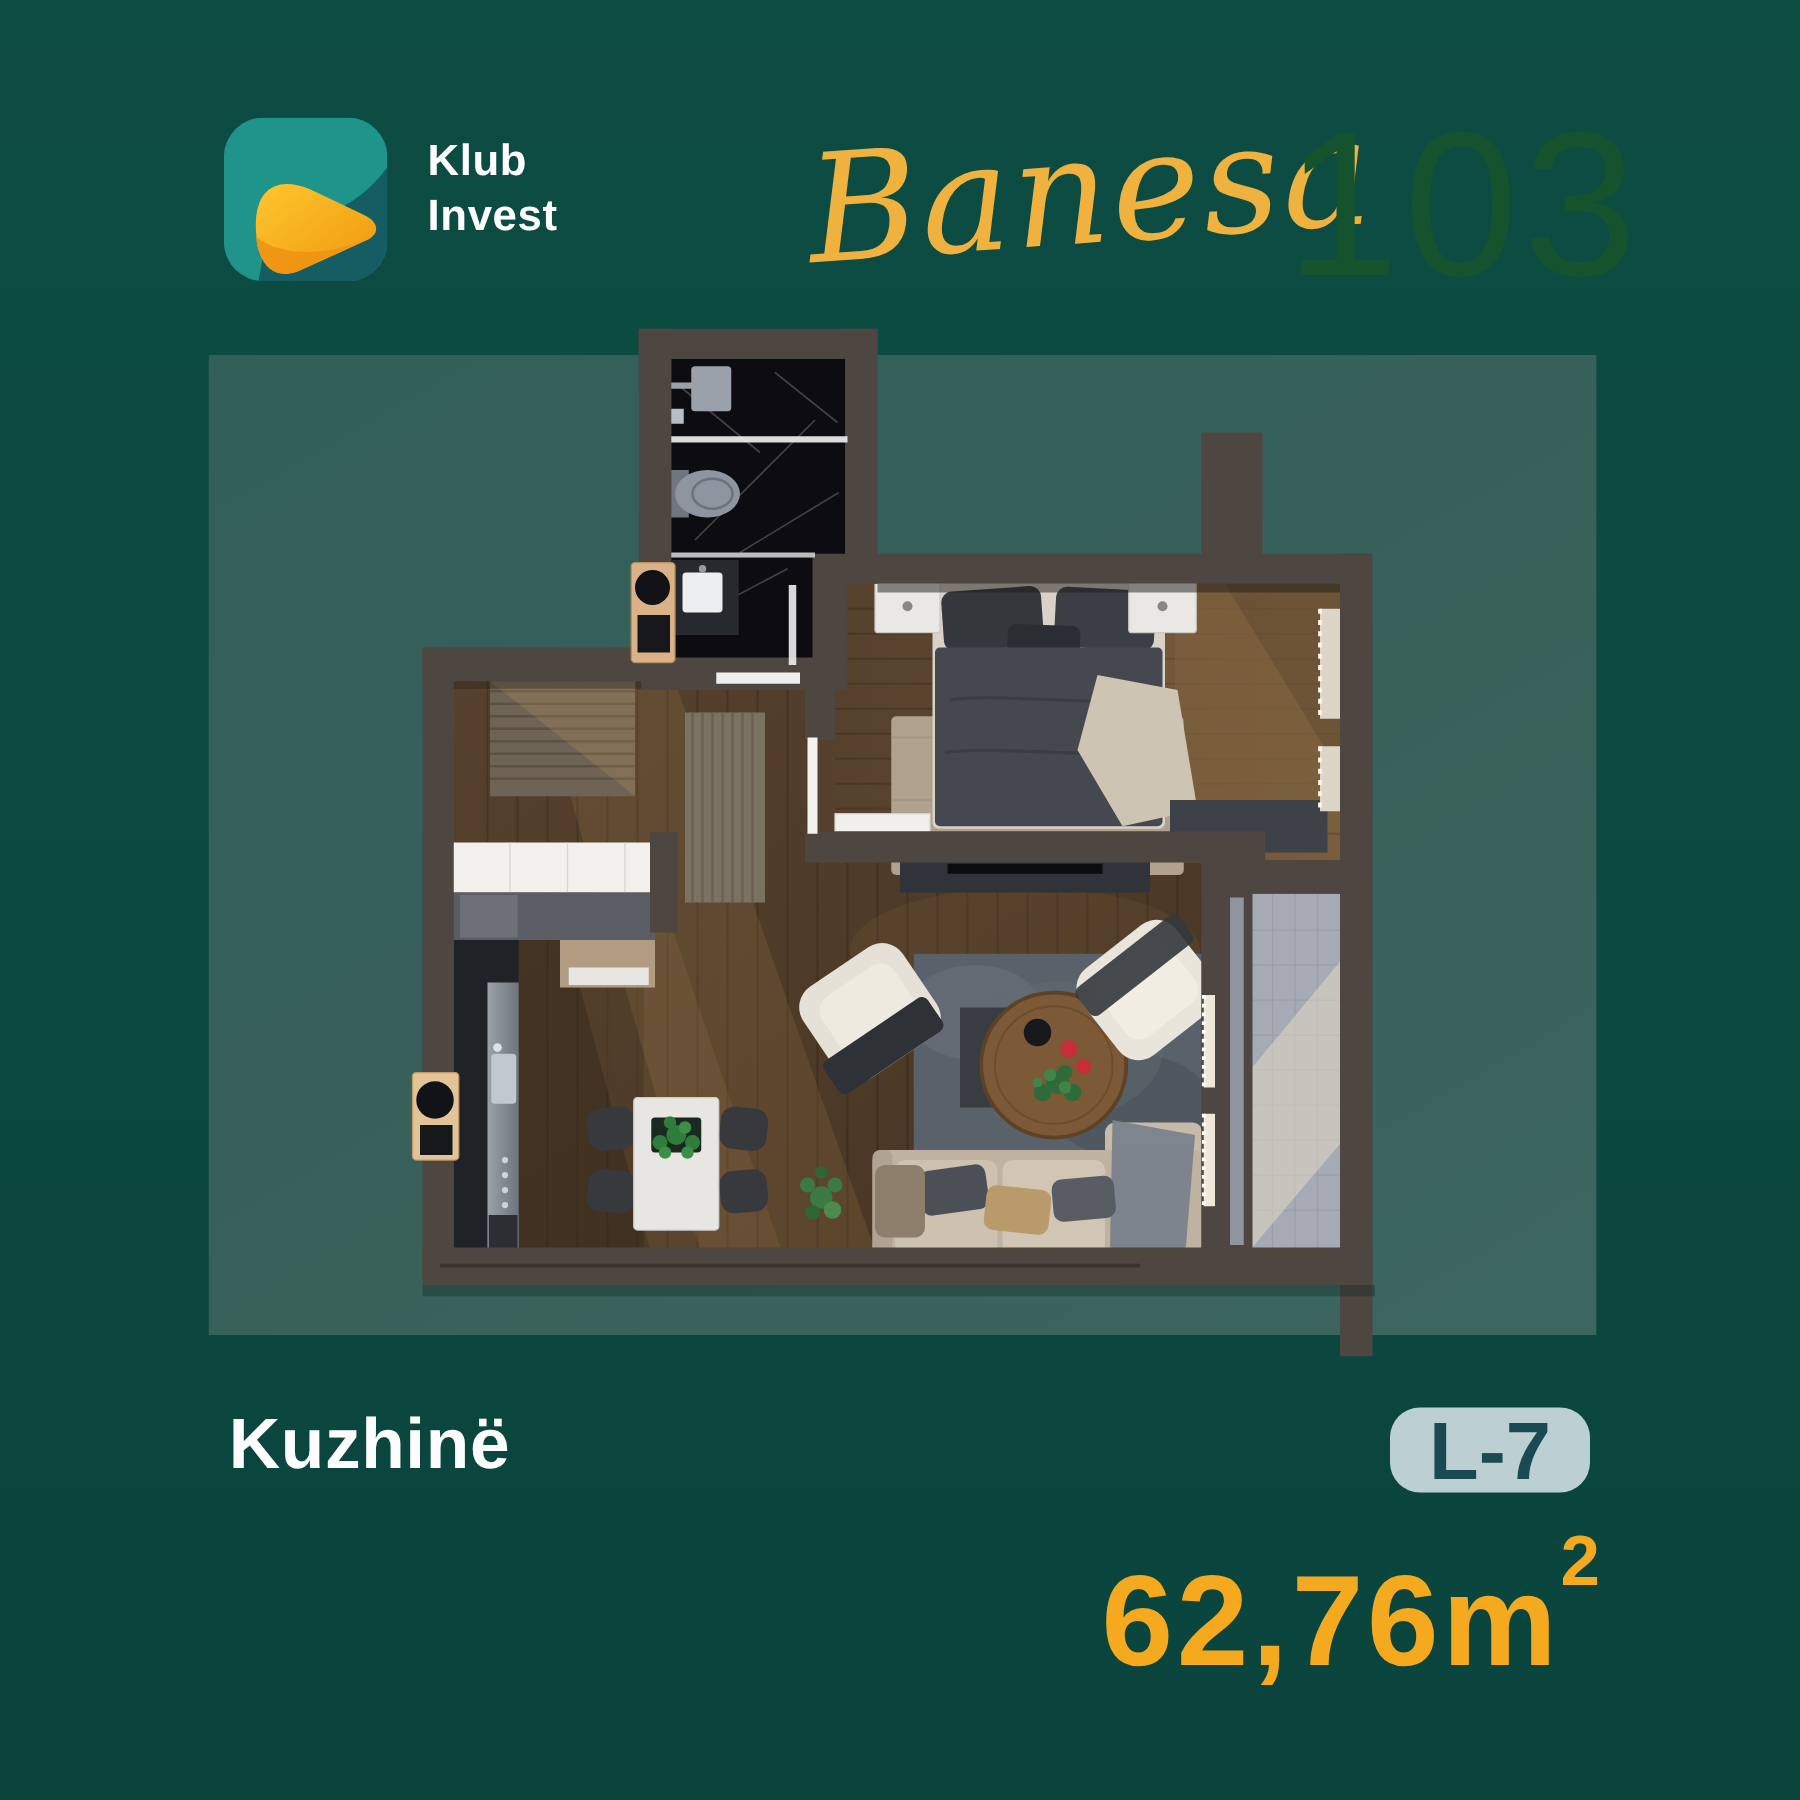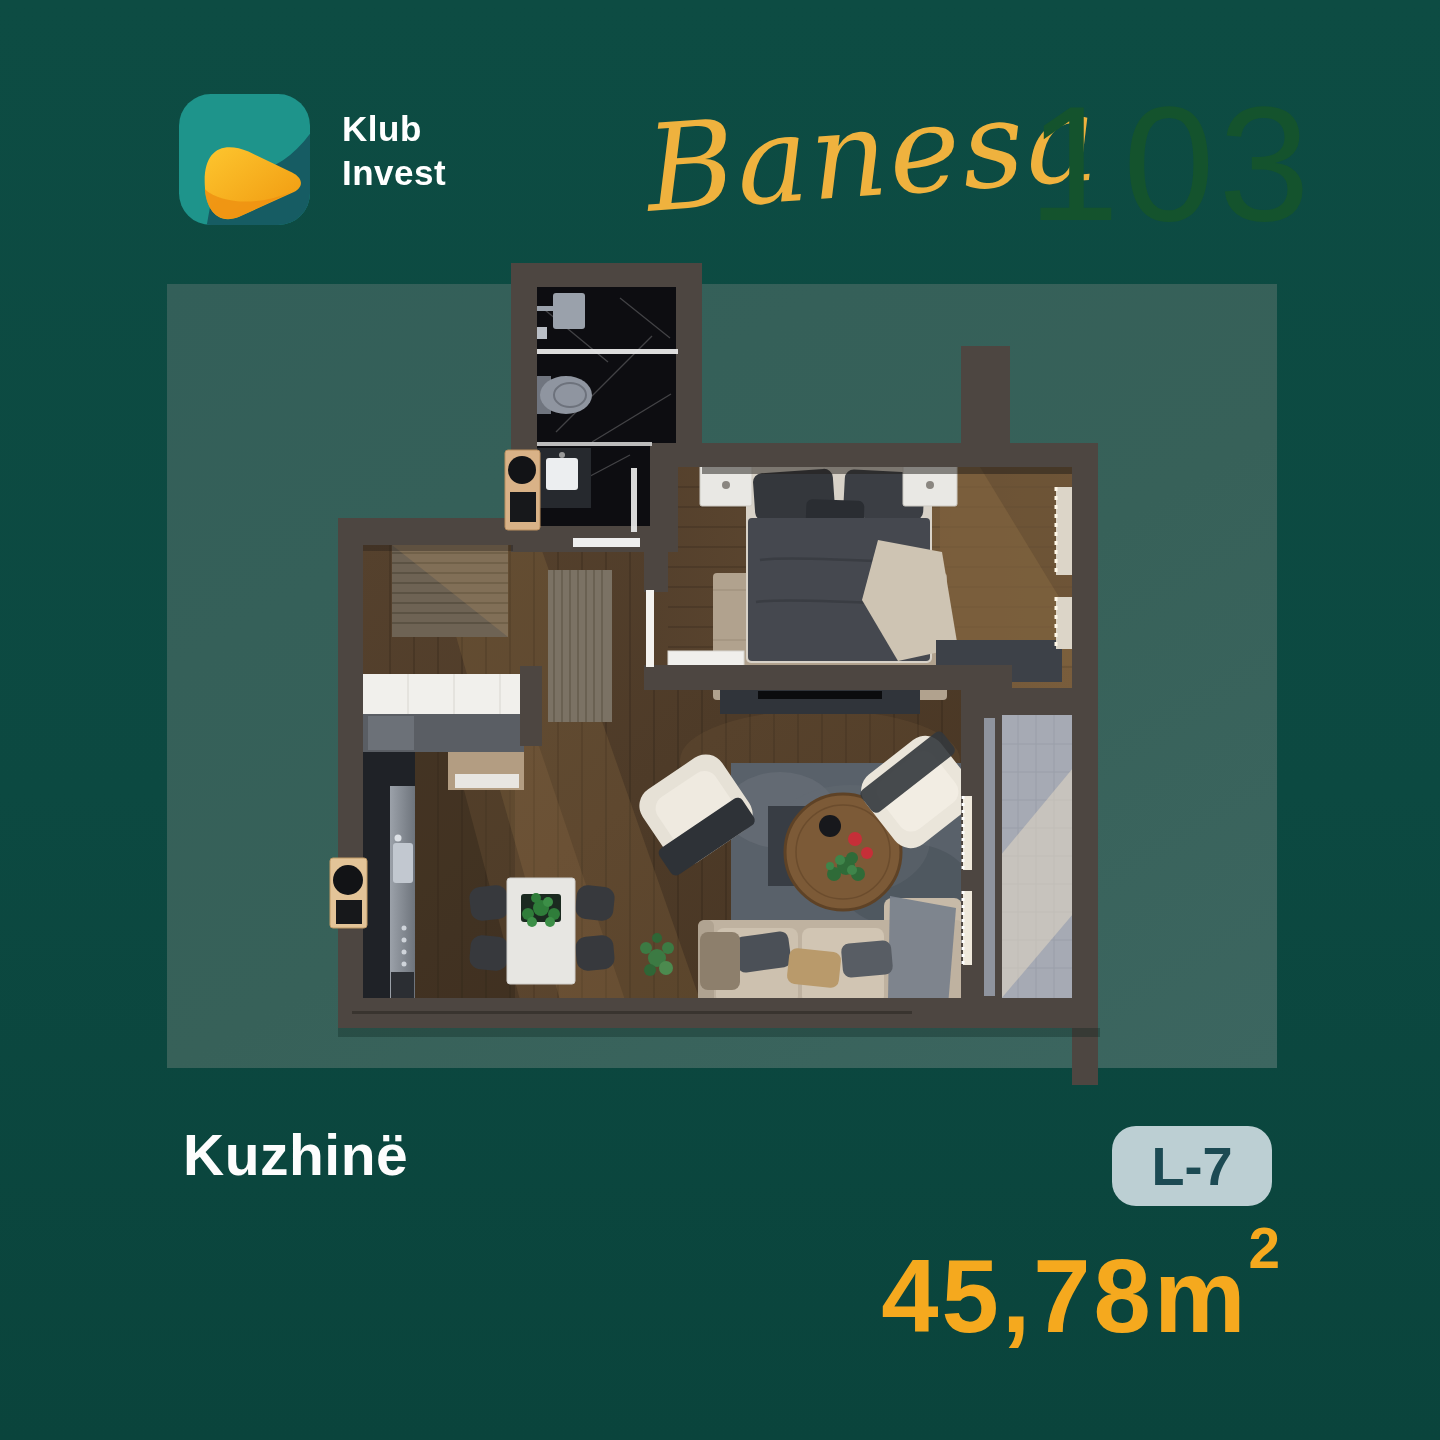--- a/index.html
+++ b/index.html
@@ -25,23 +25,23 @@
   }
   .title-number{
     position:absolute;left:1028px;top:70px;
     font-size:164px;font-weight:400;color:#14532d;letter-spacing:4px;
   }
   .rooms{
     position:absolute;left:183px;top:1116px;color:#fdfdfd;
     font-size:57px;font-weight:700;line-height:78px;letter-spacing:.5px;
   }
   .badge{
-    position:absolute;left:1112px;top:1126px;width:160px;height:80px;
+    position:absolute;left:1112px;top:1126px;width:160px;height:68px;
     background:#bccfd3;border-radius:24px;color:#1c4a53;
-    font-size:54px;font-weight:700;display:flex;align-items:center;justify-content:center;
+    font-size:65px;font-weight:700;display:flex;align-items:center;justify-content:center;
   }
   .area{
     position:absolute;left:620px;top:1238px;width:660px;text-align:right;
     color:#f5a91e;font-size:103px;font-weight:800;letter-spacing:3px;
   }
   .area sup{font-size:0.55em;position:relative;top:-0.5em;letter-spacing:0;}
 </style>
 </head>
 <body>
 
@@ -396,14 +396,14 @@
 <div class="title-number">103</div>
 
 <div class="rooms">
   <div>Kuzhinë</div>
 </div>
 
 <div class="badge">
   <span>L-7</span>
 </div>
 <div class="area">
-  <span>45,78</span><span>m</span><sup>2</sup>
+  <span>62,76</span><span>m</span><sup>2</sup>
 </div>
 
 </body></html>

